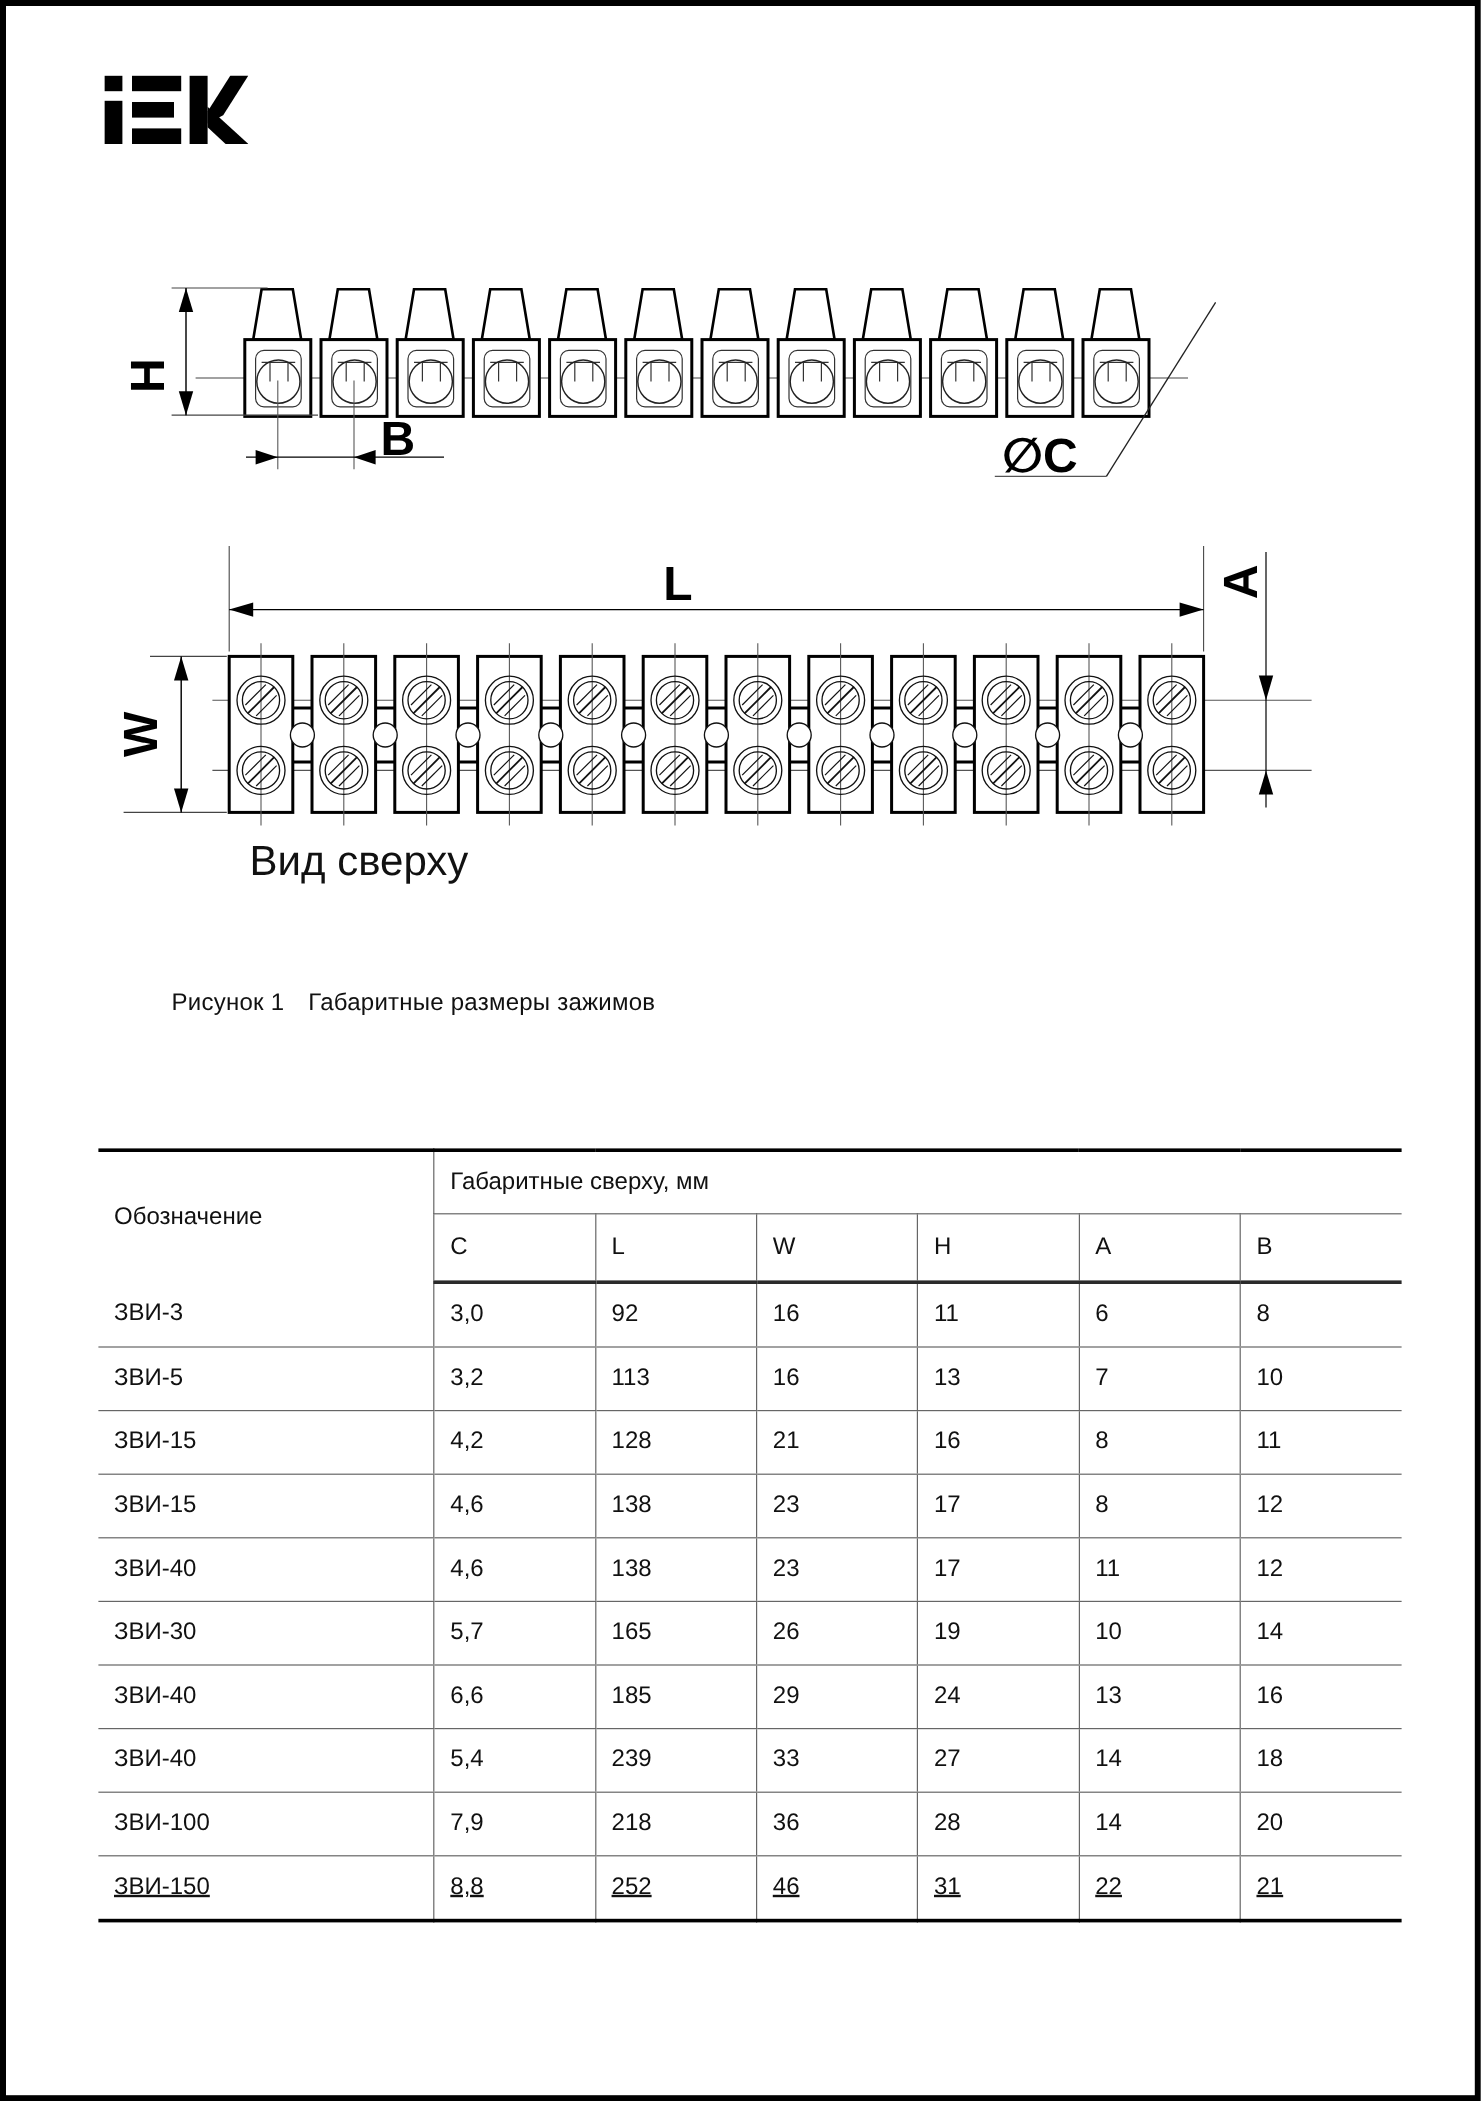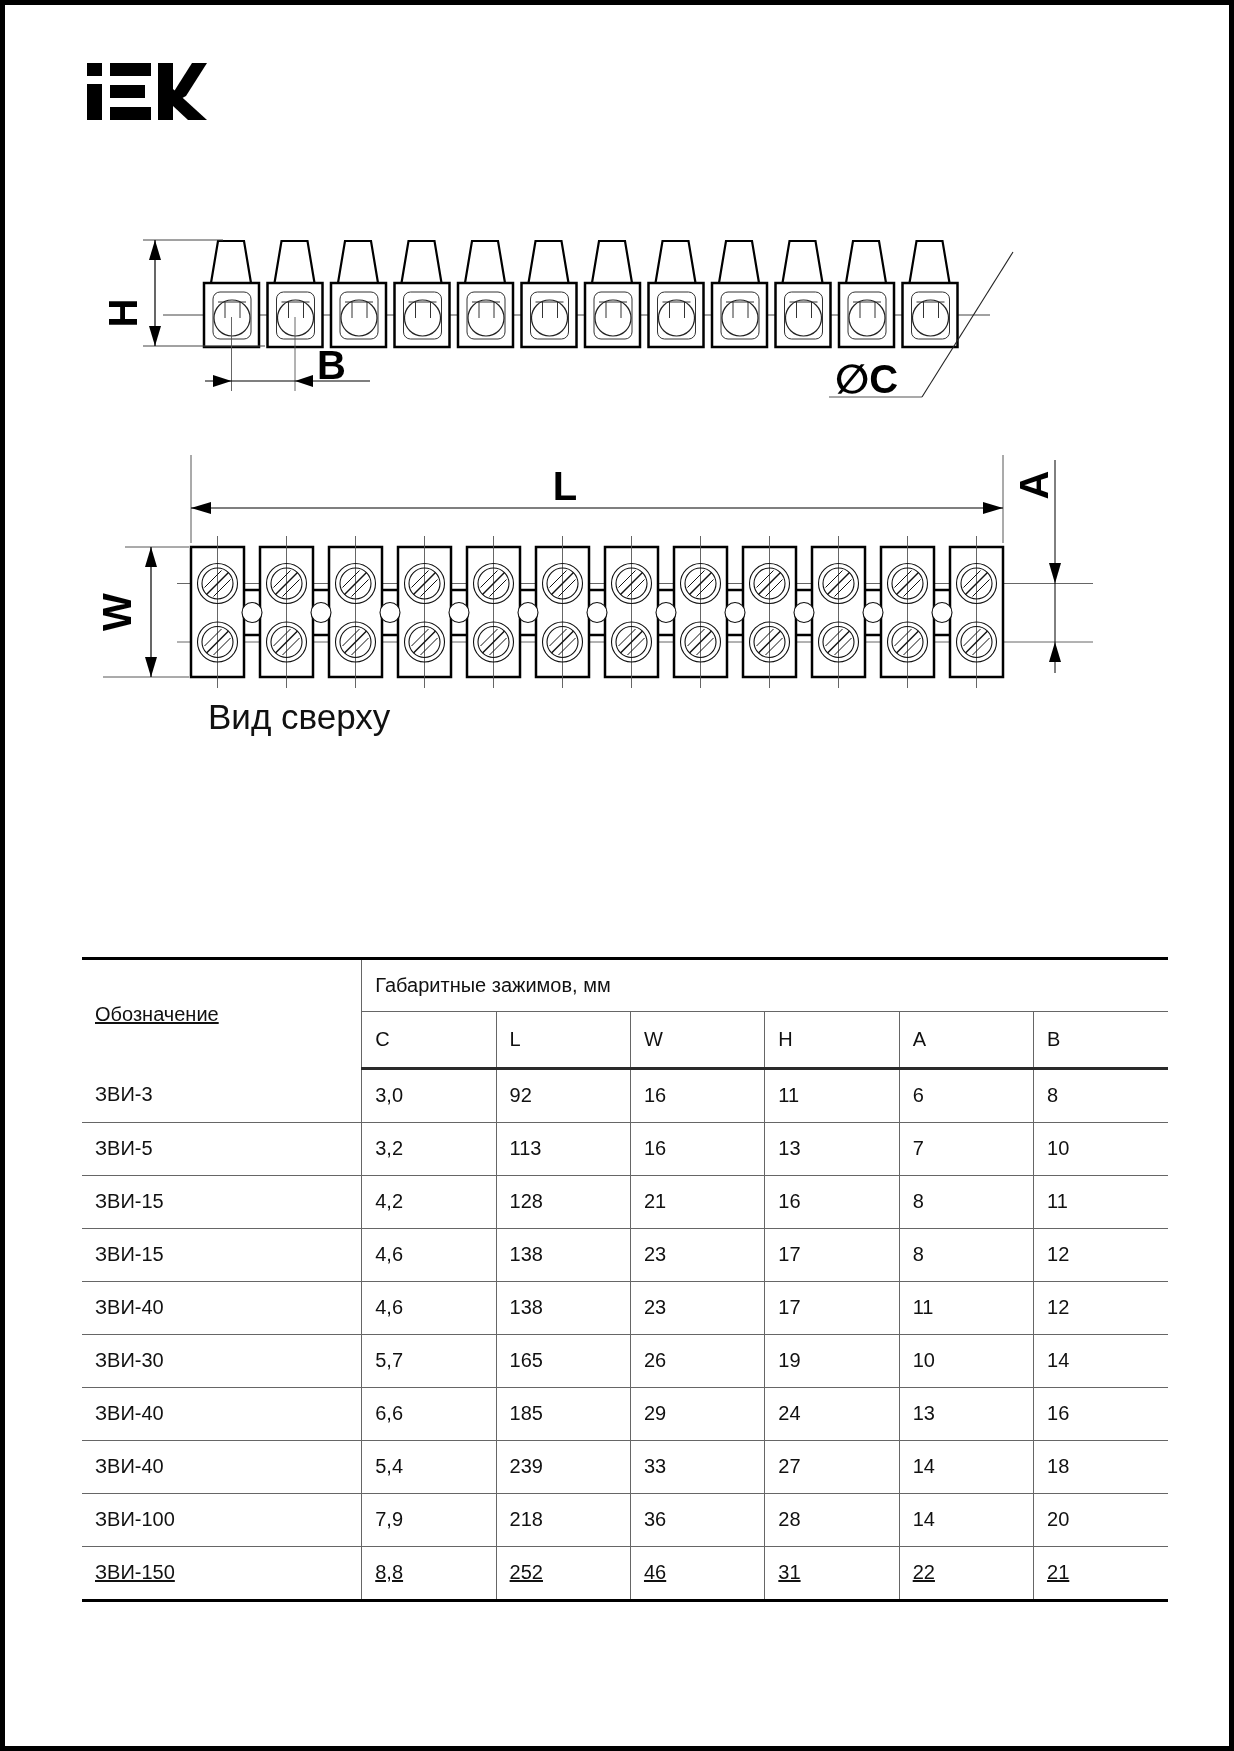--- a/index.html
+++ b/index.html
@@ -27,21 +27,21 @@
     border-top:3px solid #000;
     border-bottom:3px solid #000;
   }
   table.dims col.c-name{width:279px;}
   table.dims col.c-val{width:134px;}
   table.dims th,table.dims td{
     font-weight:normal;text-align:left;vertical-align:middle;
     padding:0 0 0 13px;overflow:hidden;white-space:nowrap;
   }
   table.dims .vline{border-left:1px solid #666;}
-  th.h-designation{height:108px;text-decoration:underline;}
+  th.h-designation{height:108px;}
   th.h-group{height:50px;border-bottom:1px solid #666;}
   tr.subhead th{height:54px;border-bottom:3px solid #2a2a2a;}
   tr.datarow td{height:52px;border-bottom:1px solid #666;}
   tr.datarow:last-child td{border-bottom:none;text-decoration:underline;}
   svg text{font-family:"Liberation Sans","DejaVu Sans",sans-serif;}
   .dimlabel{font-size:40px;font-weight:bold;fill:#000;}
   .viewlabel{font-size:35px;fill:#111;}
 </style>
 </head>
 <body>
@@ -188,36 +188,39 @@
         <line x1="146" y1="542" x2="146" y2="672" stroke="#000" stroke-width="1.2"></line>
         <polygon points="146,542 140,562 152,562" fill="#000"></polygon>
         <polygon points="146,672 140,652 152,652" fill="#000"></polygon>
         <text class="dimlabel" transform="rotate(-90 115 607)" x="115" y="607" text-anchor="middle" dominant-baseline="middle">W</text>
       </g>
 
       <text class="viewlabel" x="203" y="724">Вид сверху</text>
     </g>
   </svg>
 
+  <div class="figure-caption">
+    <span class="cap-num">Рисунок 1</span><span>Габаритные размеры зажимов</span>
+  </div>
 
   <div class="dims-table-wrap">
     <table class="dims">
       <colgroup>
         <col class="c-name">
           <col class="c-val">
           <col class="c-val">
           <col class="c-val">
         <col class="c-val">
           <col class="c-val">
           <col class="c-val">
       </colgroup>
       <tbody>
         <tr>
           <th class="h-designation" rowspan="2">Обозначение</th>
-          <th class="h-group vline" colspan="6">Габаритные зажимов, мм</th>
+          <th class="h-group vline" colspan="6">Габаритные сверху, мм</th>
         </tr>
         <tr class="subhead">
           <th class="vline">C</th>
           <th class="vline">L</th>
           <th class="vline">W</th>
           <th class="vline">H</th>
           <th class="vline">A</th>
           <th class="vline">B</th>
         </tr>
 

